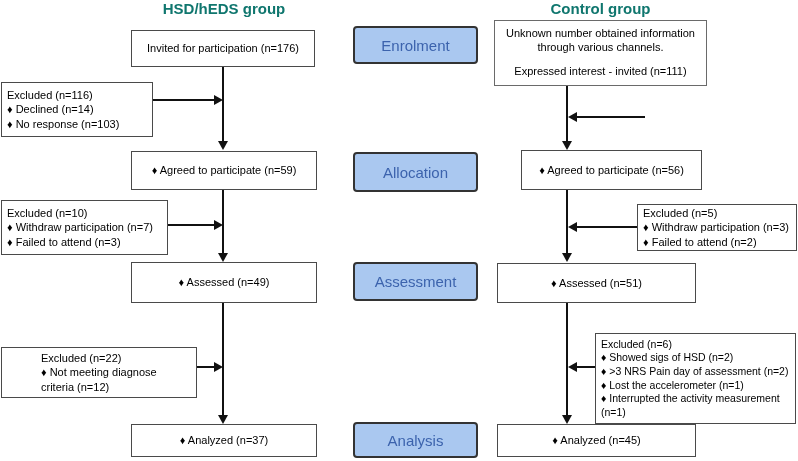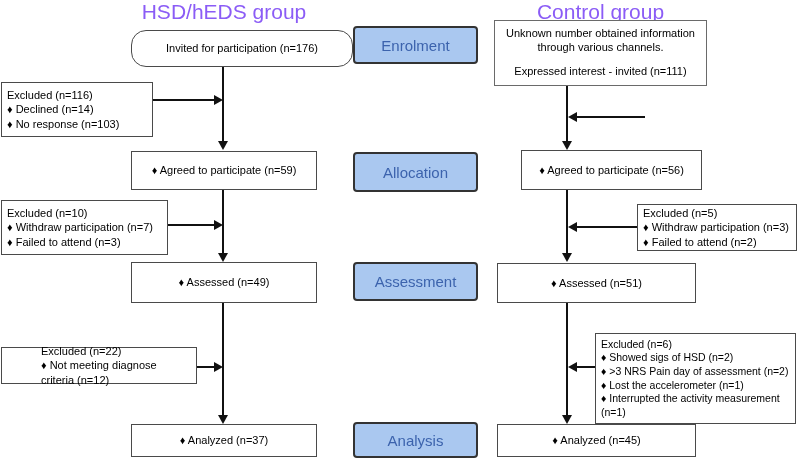--- a/index.html
+++ b/index.html
@@ -1,21 +1,21 @@
 <!DOCTYPE html>
 <html><head>
 <meta charset="utf-8">
 <style>
   html,body { margin:0; padding:0; background:#ffffff; }
   .canvas {
     position:relative; width:798px; height:461px; background:#ffffff;
     font-family:"Liberation Sans", sans-serif; color:#000; overflow:hidden;
   }
   .gtitle {
-    position:absolute; font-weight:normal; font-size:21px; color:#8b5cf6;
+    position:absolute; font-weight:bold; font-size:15px; color:#0f766e;
     text-align:center; white-space:nowrap;
   }
   .box {
     position:absolute; border:1.5px solid #4a4a4a; background:#fff;
     display:flex; align-items:center; justify-content:center;
     text-align:center; font-size:11px; line-height:1.3; box-sizing:border-box;
   }
   .infobox {
     position:absolute; border:1.5px solid #6a6a6a; background:#fff;
     display:flex; flex-direction:column; align-items:center; justify-content:flex-start;
@@ -57,36 +57,36 @@
 <div class="canvas">
 
   <div class="gtitle" style="left:131px; top:0; width:186px;">HSD/hEDS group</div>
   <div class="gtitle" style="left:494px; top:0; width:213px;">Control group</div>
 
   <div class="stage" style="left:353px; top:26px; width:125px; height:38px;">Enrolment</div>
   <div class="stage" style="left:353px; top:152px; width:125px; height:40px;">Allocation</div>
   <div class="stage" style="left:353px; top:262px; width:125px; height:39px;">Assessment</div>
   <div class="stage" style="left:353px; top:422px; width:125px; height:36px;">Analysis</div>
 
-  <div class="box" style="left:131px; top:30px; width:222px; height:37px;border-radius:15px;">Invited for participation (n=176)</div>
+  <div class="box" style="left:131px; top:30px; width:184px; height:37px;">Invited for participation (n=176)</div>
   <div class="box" style="left:131px; top:151px; width:186px; height:39px;">♦  Agreed to participate (n=59)</div>
   <div class="box" style="left:131px; top:262px; width:186px; height:41px;">♦  Assessed (n=49)</div>
   <div class="box" style="left:131px; top:424px; width:186px; height:33px;">♦  Analyzed (n=37)</div>
 
   <div class="xbox" style="left:1px; top:82px; width:152px; height:55px;">
     <div>Excluded (n=116)</div>
     <div>♦ Declined (n=14)</div>
     <div>♦ No response (n=103)</div>
   </div>
   <div class="xbox" style="left:1px; top:200px; width:167px; height:55px;">
     <div>Excluded (n=10)</div>
     <div>♦ Withdraw participation (n=7)</div>
     <div>♦ Failed to attend (n=3)</div>
   </div>
-  <div class="xbox" style="left:1px; top:347px; width:196px; height:37px;padding-left:39px;">
+  <div class="xbox" style="left:1px; top:347px; width:196px; height:51px;padding-left:39px;">
     <div>Excluded (n=22)</div>
     <div>♦ Not meeting diagnose criteria (n=12)</div>
   </div>
 
   <div class="infobox" style="left:494px; top:20px; width:213px; height:66px;">
     <div class="para1">Unknown number obtained information through various channels.</div>
     <div class="para2">Expressed interest - invited (n=111)</div>
   </div>
   <div class="box" style="left:521px; top:150px; width:181px; height:40px;">♦  Agreed to participate (n=56)</div>
   <div class="box" style="left:497px; top:263px; width:199px; height:40px;">♦  Assessed (n=51)</div>

